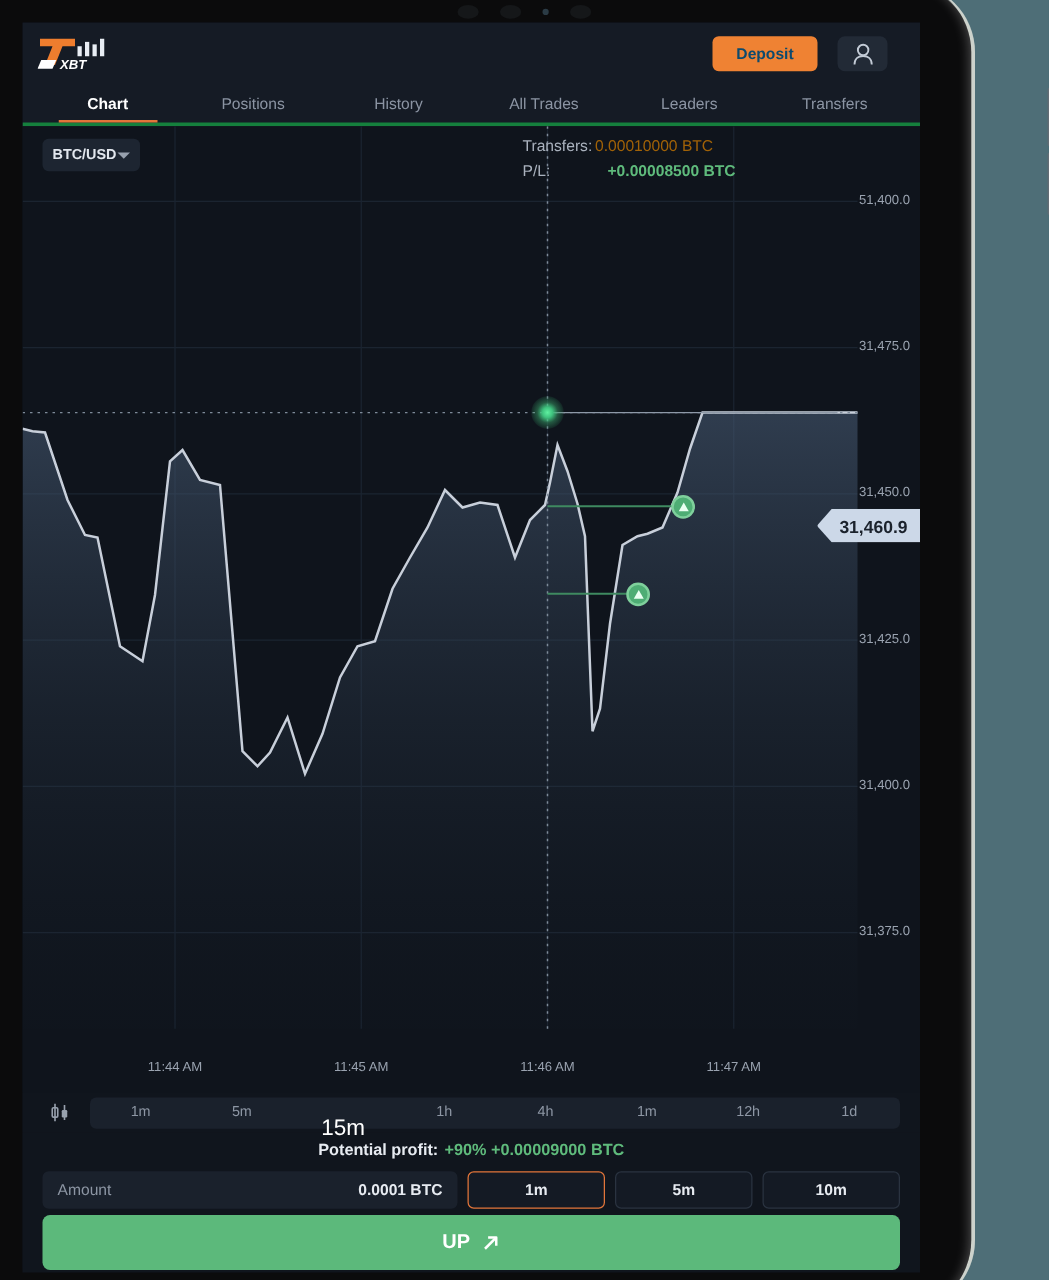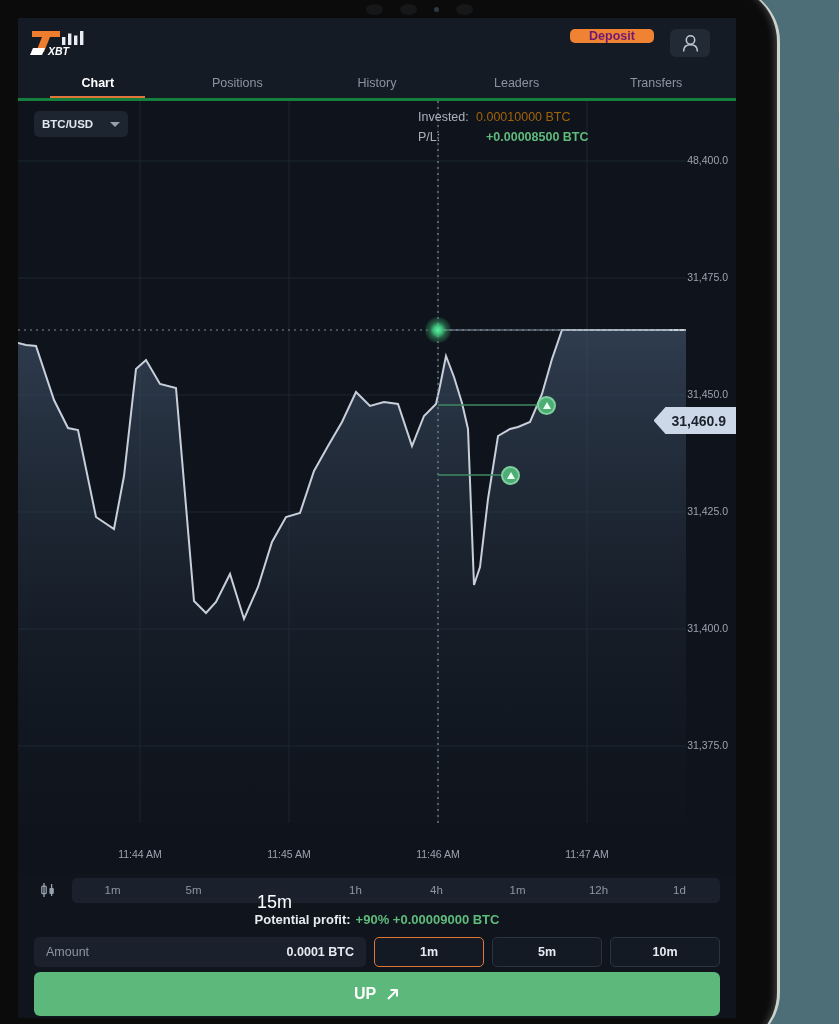--- a/index.html
+++ b/index.html
@@ -81,24 +81,24 @@
     width: 62px; height: 30px;
   }
   #balance-block {
     position: absolute; left: 0; right: 0; top: 6px;
     text-align: center; line-height: 1.35;
   }
   #balance-label { font-size: 12.5px; color: #aeb6c2; display:block; }
   #balance-value { font-size: 14px; color: #ffffff; font-weight: bold; display:block; }
   #deposit-button {
     position: absolute; right: 82px; top: 11px;
-    width: 84px; height: 14px;
+    width: 84px; height: 28px;
     background: #ef8233;
     border-radius: 5px;
-    color: #701a75; font-size: 12.5px; font-weight: bold;
+    color: #0c4a6e; font-size: 12.5px; font-weight: bold;
     display: flex; align-items: center; justify-content: center;
     border: none; cursor: pointer;
   }
   #profile-button {
     position: absolute; right: 26px; top: 11px;
     width: 40px; height: 28px;
     background: #222a36;
     border-radius: 6px;
     display: flex; align-items: center; justify-content: center;
     cursor: pointer;
@@ -130,21 +130,21 @@
   
   #chart-zone {
     position: relative;
     height: 773px;
     background: #0f141c;
   }
   #chart-svg { position: absolute; left: 0; top: 0; }
 
   #symbol-selector {
     position: absolute; left: 16px; top: 10px;
-    width: 94px; height: 26px;
+    width: 78px; height: 26px;
     background: #1d2531;
     border-radius: 5px;
     display: flex; align-items: center;
     padding: 0 8px;
     font-size: 11.5px; font-weight: bold; color: #e2e7ee;
     cursor: pointer;
     z-index: 4;
   }
   #symbol-selector-caret {
     margin-left: auto;
@@ -347,20 +347,21 @@
         <circle cx="8.5" cy="6" r="4.2" fill="none" stroke="#c3cbd6" stroke-width="1.5"></circle>
         <path d="M1.6,17.5 C1.6,12.6 5.0,10.8 8.5,10.8 C12.0,10.8 15.4,12.6 15.4,17.5" fill="none" stroke="#c3cbd6" stroke-width="1.5"></path>
       </svg>
     </div>
   </div>
 
   <div id="nav-tabs">
     <div class="nav-tab active">Chart</div>
     <div class="nav-tab">Positions</div>
     <div class="nav-tab">History</div>
+    <div class="nav-tab">All Trades</div>
     <div class="nav-tab">Leaders</div>
     <div class="nav-tab">Transfers</div>
   </div>
 
   <div id="chart-zone">
 
     <svg id="chart-svg" width="718" height="773">
       <defs>
         <linearGradient id="areaFill" x1="0" y1="0" x2="0" y2="1">
           <stop offset="0%" stop-color="#4a5e78" stop-opacity="0.55"></stop>
@@ -396,30 +397,30 @@
       <line x1="420" y1="374" x2="492" y2="374" stroke="#3f8a60" stroke-width="1.6"></line>
     </svg>
 
     <div id="symbol-selector">
       <span>BTC/USD</span>
       <span id="symbol-selector-caret"></span>
     </div>
 
     <div id="position-info">
       <div class="pos-row">
-        <span class="pos-key">Invested:</span>
+        <span class="pos-key">Transfers:</span>
         <span class="pos-val">0.00010000 BTC</span>
       </div>
       <div class="pos-row">
         <span class="pos-key">P/L:</span>
         <span class="pos-val profit">+0.00008500 BTC</span>
       </div>
     </div>
 
-    <div class="price-axis-label" style="top:53px;">48,400.0</div>
+    <div class="price-axis-label" style="top:53px;">51,400.0</div>
     <div class="price-axis-label" style="top:170px;">31,475.0</div>
     <div class="price-axis-label" style="top:287px;">31,450.0</div>
     <div class="price-axis-label" style="top:404px;">31,425.0</div>
     <div class="price-axis-label" style="top:521px;">31,400.0</div>
     <div class="price-axis-label" style="top:638px;">31,375.0</div>
 
     <div class="time-axis-label" style="left:122px;">11:44 AM</div>
     <div class="time-axis-label" style="left:271px;">11:45 AM</div>
     <div class="time-axis-label" style="left:420px;">11:46 AM</div>
     <div class="time-axis-label" style="left:569px;">11:47 AM</div>

